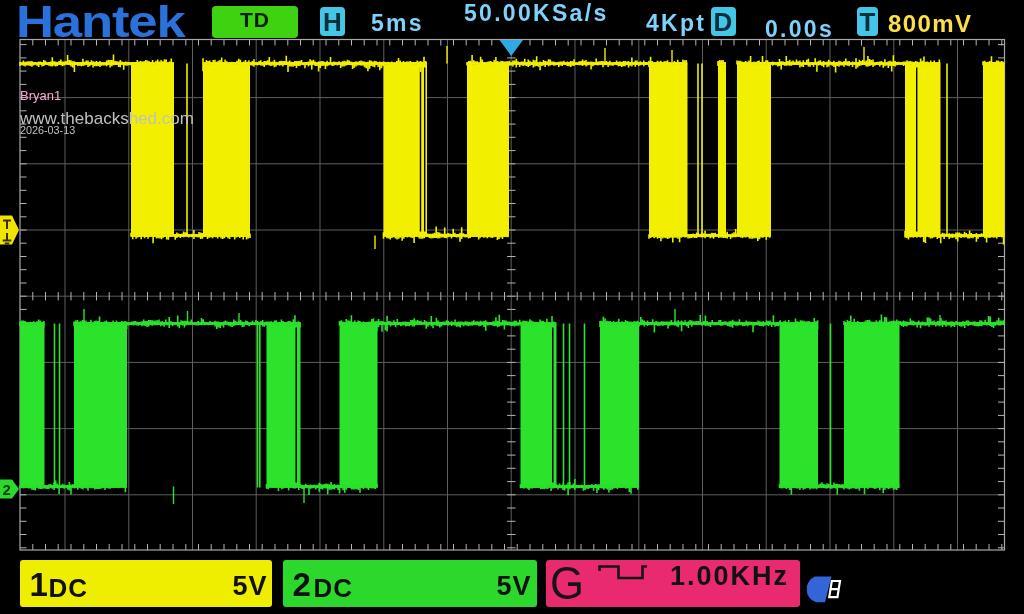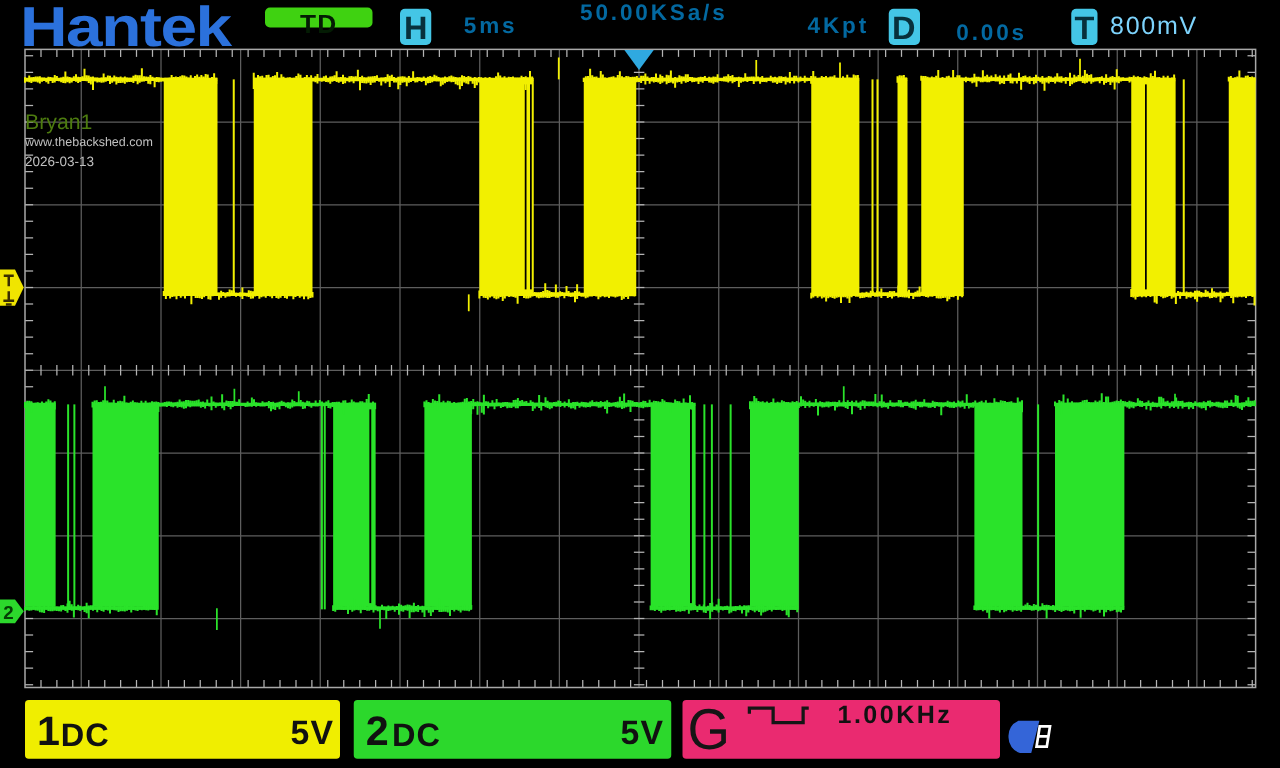--- a/index.html
+++ b/index.html
@@ -1,32 +1,32 @@
 <!DOCTYPE html>
 <html><head><meta charset="utf-8"><style>
 *{margin:0;padding:0;box-sizing:border-box}
 html,body{width:1024px;height:614px;background:#000;overflow:hidden;position:relative;
 font-family:"Liberation Sans",sans-serif}
 .abs{position:absolute}
-.wt{color:#0369a1;font-weight:bold;font-size:18px;letter-spacing:2.3px;white-space:pre}
+.wt{color:#7dd3fc;font-weight:bold;font-size:23px;letter-spacing:2.3px;white-space:pre}
 .cybox{background:#44c6e6;border-radius:4px;color:#07303c;font-weight:bold;text-align:center}
 </style></head><body>
 <div class="abs" style="left:16px;top:-4px;color:#2b71dc;font-weight:bold;font-size:45px;
 transform:scaleX(1.17);transform-origin:0 0;letter-spacing:-1px">Hantek</div>
-<div class="abs" style="left:212px;top:6px;width:86px;height:16px;background:#3fd211;
+<div class="abs" style="left:212px;top:6px;width:86px;height:32px;background:#3fd211;
 border-radius:4px;color:#041c04;font-weight:bold;font-size:21px;text-align:center;
 line-height:27px;letter-spacing:1px">TD</div>
 <div class="abs cybox" style="left:320px;top:7px;width:25px;height:29px;font-size:26px;line-height:30px">H</div>
 <div class="abs wt" style="left:371px;top:10px">5ms</div>
 <div class="abs wt" style="left:464px;top:0">50.00KSa/s</div>
 <div class="abs wt" style="left:646px;top:10px">4Kpt</div>
 <div class="abs cybox" style="left:710.5px;top:7px;width:25px;height:29px;font-size:26px;line-height:30px">D</div>
 <div class="abs wt" style="left:765px;top:16px">0.00s</div>
 <div class="abs cybox" style="left:857px;top:7px;width:21px;height:29px;font-size:26px;line-height:30px">T</div>
-<div class="abs" style="left:888px;top:10px;color:#7dd3fc;font-weight:normal;font-size:20px;letter-spacing:1.4px">800mV</div>
+<div class="abs" style="left:888px;top:10px;color:#fde047;font-weight:bold;font-size:24px;letter-spacing:1.4px">800mV</div>
 
 <svg width="1024" height="614" viewBox="0 0 1024 614" style="position:absolute;left:0;top:0">
     <g stroke="#5e5e5e" stroke-width="1">
       <line x1="65" y1="39.5" x2="65" y2="550"></line>
       <line x1="128.8" y1="39.5" x2="128.8" y2="550"></line>
       <line x1="192.5" y1="39.5" x2="192.5" y2="550"></line>
       <line x1="256.2" y1="39.5" x2="256.2" y2="550"></line>
       <line x1="320" y1="39.5" x2="320" y2="550"></line>
       <line x1="383.8" y1="39.5" x2="383.8" y2="550"></line>
       <line x1="447.5" y1="39.5" x2="447.5" y2="550"></line>
@@ -489,32 +489,32 @@
     </g>
     <polygon points="0,479.5 12,479.5 19,489 12,498.5 0,498.5" fill="#2cd82c"></polygon>
     <text x="2.5" y="495" font-family="Liberation Sans, sans-serif" font-size="15" font-weight="bold" fill="#054005">2</text>
     <path d="M814.5,576.5 L831.5,576.5 L825,602.3 L816,602.3 A12.5,12.8 0 0 1 806.8,589.5 A12.5,12.8 0 0 1 814.5,576.8 Z" fill="#3465d8"></path>
     <g transform="translate(831.8,581) skewX(-9)" stroke="#fff" stroke-width="2.2" fill="none">
       <rect x="0" y="0" width="8.2" height="16.2"></rect>
       <line x1="0" y1="8.1" x2="8.2" y2="8.1"></line>
     </g>
   </svg>
 
-<div class="abs" style="left:20px;top:87.5px;color:#4d7c0f;font-size:17px">Bryan1</div>
-<div class="abs" style="left:20px;top:108.5px;color:#c0c0c0;font-size:10px">www.thebackshed.com</div>
+<div class="abs" style="left:20px;top:87.5px;color:#f9a8d4;font-size:13px">Bryan1</div>
+<div class="abs" style="left:20px;top:108.5px;color:#c0c0c0;font-size:17px">www.thebackshed.com</div>
 <div class="abs" style="left:20px;top:123.5px;color:#c0c0c0;font-size:10.8px">2026-03-13</div>
 
 <div class="abs" style="left:19.5px;top:560px;width:252px;height:47px;background:#f0ee00;border-radius:3px">
   <span class="abs" style="left:10px;top:6px;color:#111;font-weight:bold;font-size:33px">1</span>
   <span class="abs" style="left:29px;top:13px;color:#111;font-weight:bold;font-size:26px;letter-spacing:1px">DC</span>
   <span class="abs" style="right:4px;top:11px;color:#111;font-weight:bold;font-size:27px;letter-spacing:1px">5V</span>
 </div>
 <div class="abs" style="left:282.5px;top:560px;width:254px;height:47px;background:#2cd82c;border-radius:3px">
   <span class="abs" style="left:10px;top:6px;color:#111;font-weight:bold;font-size:33px">2</span>
   <span class="abs" style="left:31px;top:13px;color:#111;font-weight:bold;font-size:26px;letter-spacing:1px">DC</span>
   <span class="abs" style="right:5px;top:11px;color:#111;font-weight:bold;font-size:27px;letter-spacing:1px">5V</span>
 </div>
 <div class="abs" style="left:545.5px;top:560px;width:254px;height:47px;background:#ea2a70;border-radius:3px">
   <span class="abs" style="left:4.5px;top:-4px;color:#151515;font-size:46px;transform:scaleX(0.95);transform-origin:0 0">G</span>
   <svg class="abs" style="left:51px;top:4px" width="54" height="24" viewBox="0 0 54 24">
     <path d="M2.5,7 L2.5,2.5 L21.5,2.5 L21.5,14 L45.5,14 L45.5,2.5 L50,2.5" fill="none" stroke="#151515" stroke-width="2.6"></path>
   </svg>
-  <span class="abs" style="left:124.5px;top:0.5px;color:#111;font-weight:bold;font-size:20px;letter-spacing:2px">1.00KHz</span>
+  <span class="abs" style="left:124.5px;top:0.5px;color:#111;font-weight:bold;font-size:27px;letter-spacing:2px">1.00KHz</span>
 </div>
 </body></html>

